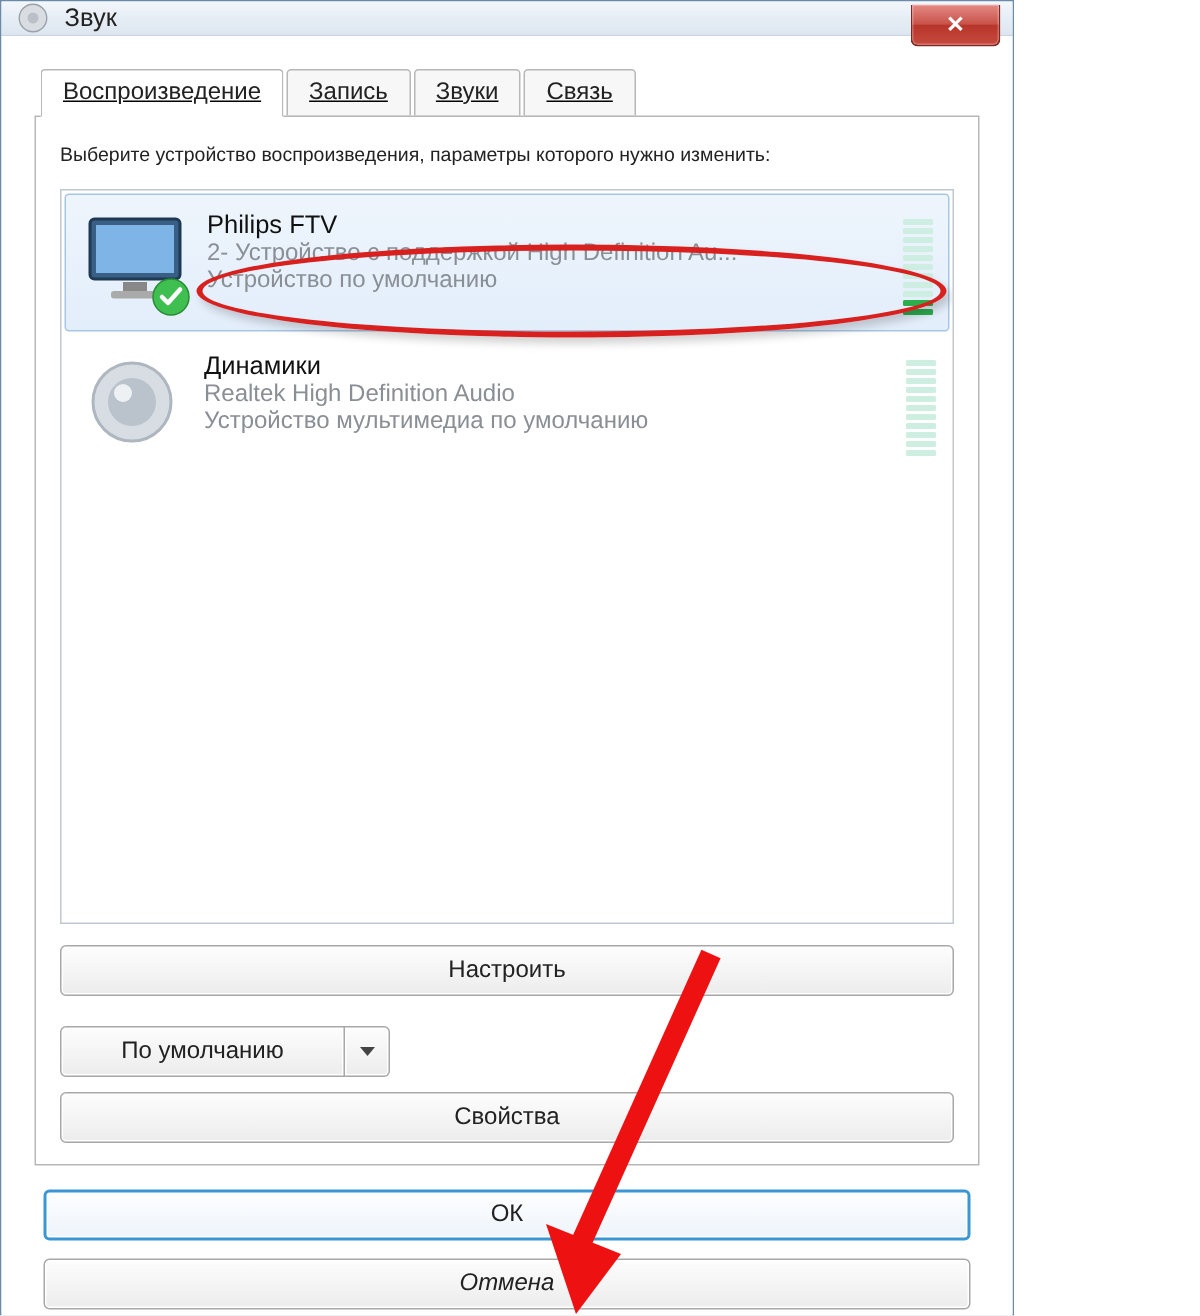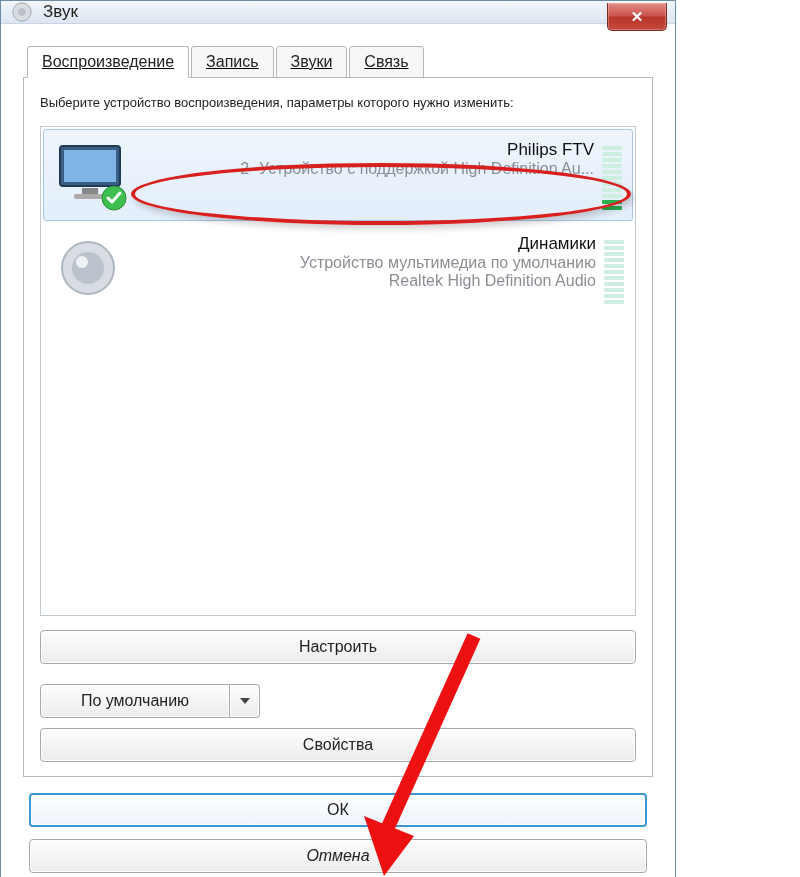--- a/index.html
+++ b/index.html
@@ -104,21 +104,20 @@
     height: 490px;
     background: #fff;
     overflow: hidden;
     position: relative;
   }
   .device-item {
     display: flex;
     padding: 8px 10px 10px 10px;
     position: relative;
     border: 1px solid transparent;
-    text-align: right;
   }
   .device-item.selected {
     background: linear-gradient(to bottom, #eef5fc, #e3eefb);
     border: 1px solid #a6c6e6;
     border-radius: 3px;
     margin: 2px;
   }
   .device-icon {
     width: 72px; height: 72px;
     flex-shrink: 0;
@@ -264,20 +263,21 @@
               <rect x="20" y="56" width="32" height="5" rx="2" fill="#aaa"></rect>
             </svg>
             <svg class="check-badge" viewBox="0 0 28 28">
               <circle cx="14" cy="14" r="12" fill="#3fbf4f" stroke="#2a8a36" stroke-width="1"></circle>
               <path d="M8 14 l4 4 l8 -9" stroke="#fff" stroke-width="3" fill="none" stroke-linecap="round" stroke-linejoin="round"></path>
             </svg>
           </div>
           <div class="device-text">
             <div class="device-name">Philips FTV</div>
             <div class="device-sub">2- Устройство с поддержкой High Definition Au...</div>
+            <div class="device-sub">Устройство по умолчанию</div>
           </div>
           <div class="vu">
             <div class="seg"></div>
               <div class="seg"></div>
               <div class="seg"></div>
               <div class="seg"></div>
               <div class="seg"></div>
             <div class="seg"></div>
               <div class="seg"></div>
               <div class="seg"></div>
@@ -290,22 +290,22 @@
         <div class="device-item">
           <div class="device-icon">
             <svg class="speaker-svg" viewBox="0 0 72 72">
               <ellipse cx="36" cy="36" rx="26" ry="26" fill="#d8dde3" stroke="#aeb6bf" stroke-width="2"></ellipse>
               <ellipse cx="36" cy="36" rx="16" ry="16" fill="#bac2cb"></ellipse>
               <ellipse cx="30" cy="30" rx="6" ry="6" fill="#eef1f4"></ellipse>
             </svg>
           </div>
           <div class="device-text">
             <div class="device-name">Динамики</div>
+            <div class="device-sub">Realtek High Definition Audio</div>
             <div class="device-sub">Устройство мультимедиа по умолчанию</div>
-            <div class="device-sub">Realtek High Definition Audio</div>
           </div>
           <div class="vu">
             <div class="seg"></div>
               <div class="seg"></div>
               <div class="seg"></div>
               <div class="seg"></div>
               <div class="seg"></div>
             <div class="seg"></div>
               <div class="seg"></div>
               <div class="seg"></div>

